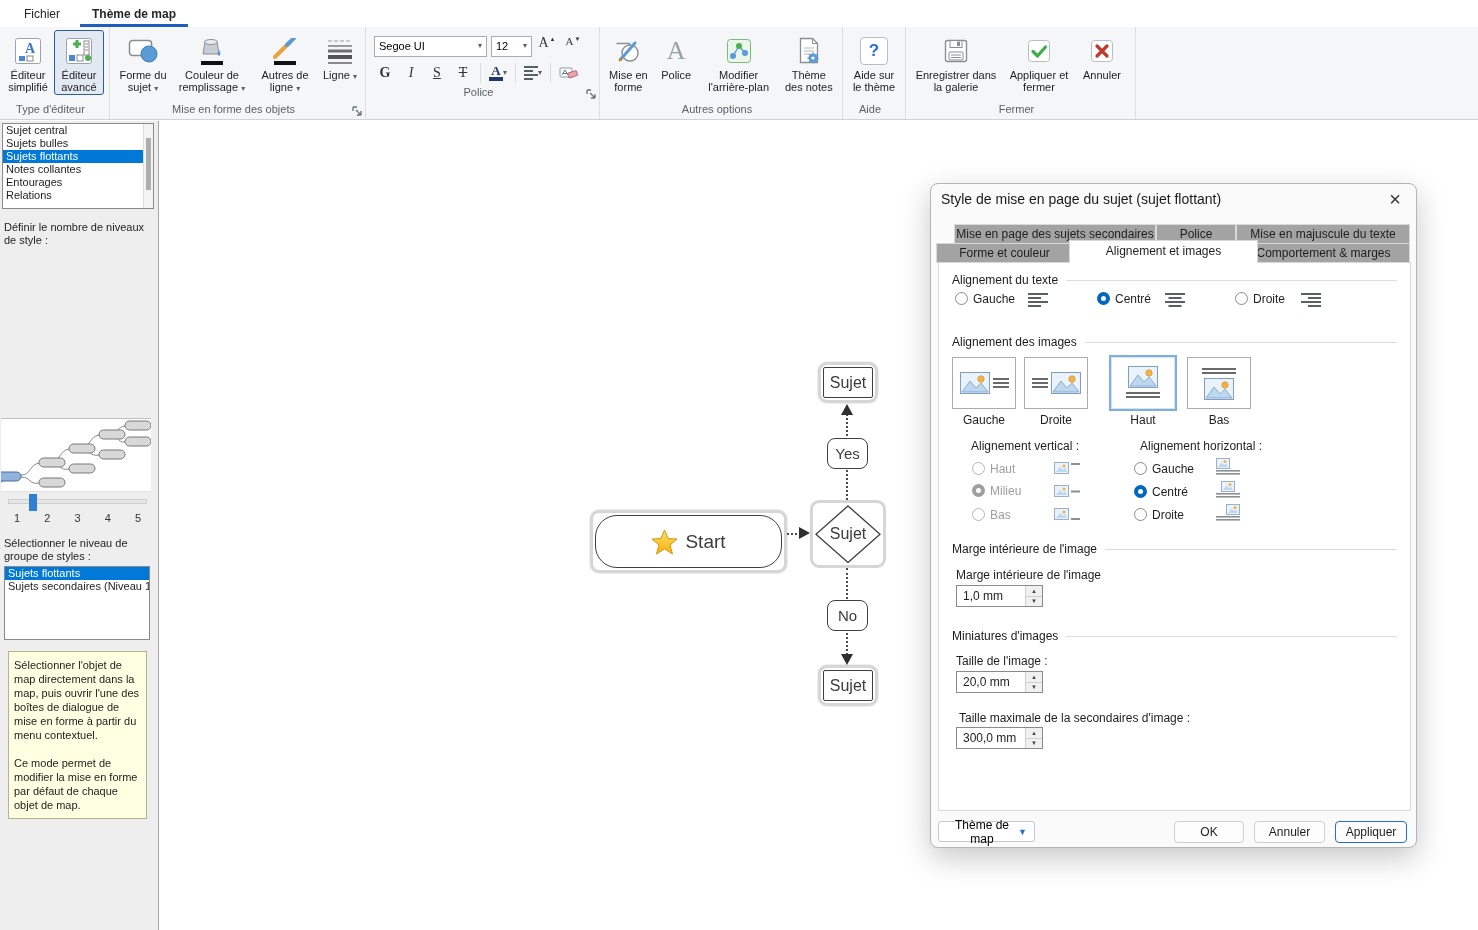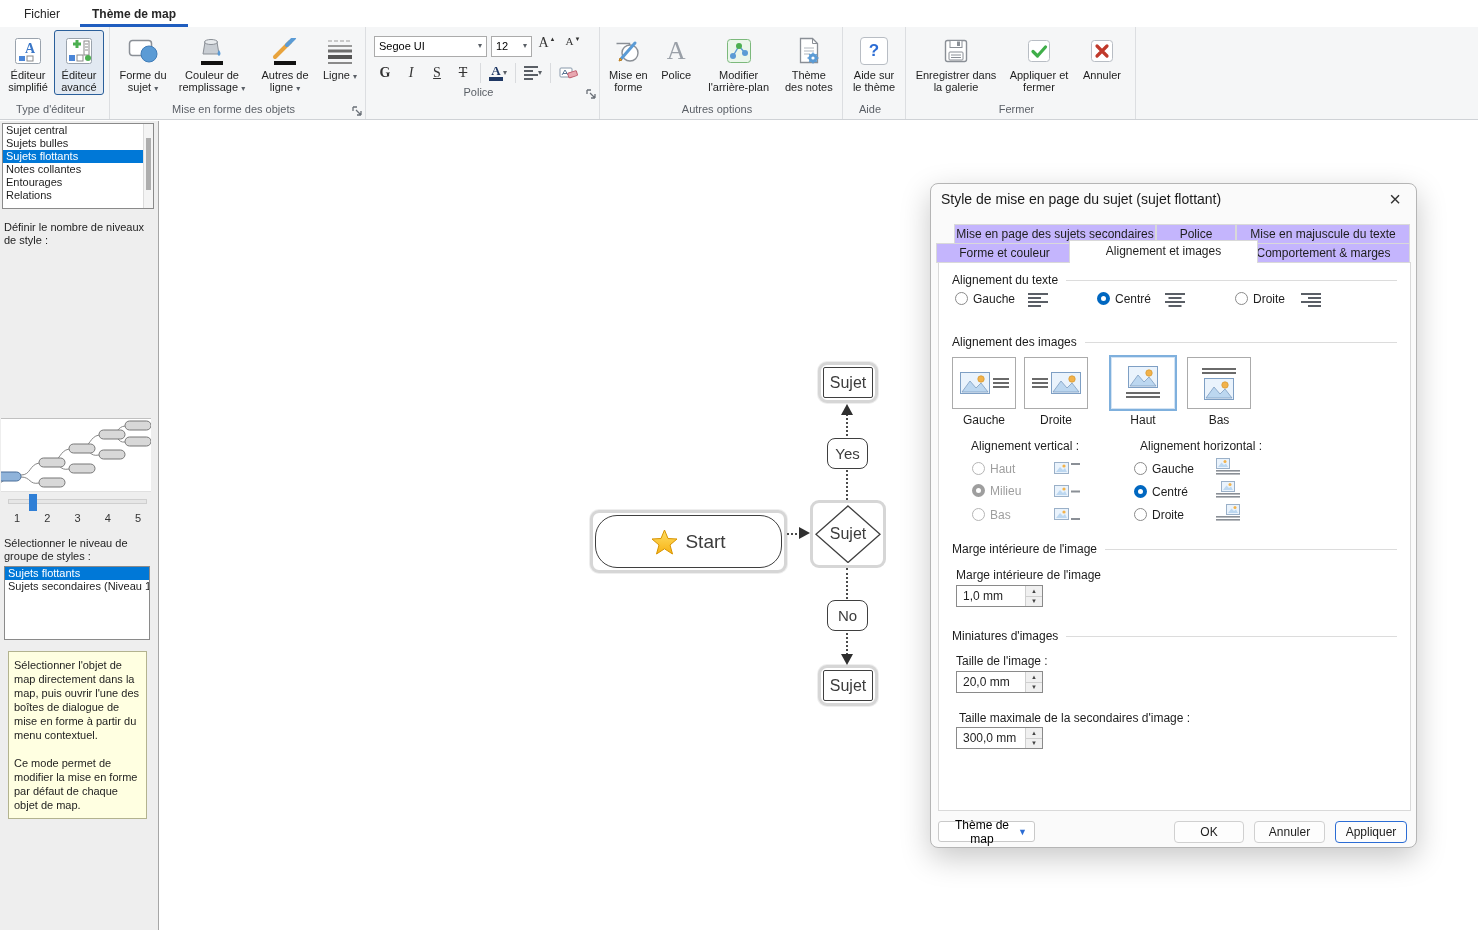--- a/index.html
+++ b/index.html
@@ -73,21 +73,21 @@
   .conn-h { position:absolute; height:0; border-top:2px dotted #4a4a4a; z-index:1; }
   .arr { position:absolute; width:0; height:0; z-index:2; }
   .arr.up    { border-left:6px solid transparent; border-right:6px solid transparent; border-bottom:11px solid #2f2f2f; }
   .arr.down  { border-left:6px solid transparent; border-right:6px solid transparent; border-top:11px solid #2f2f2f; }
   .arr.right { border-top:6px solid transparent; border-bottom:6px solid transparent; border-left:11px solid #2f2f2f; }
 
   
   .dialog { position:absolute; left:930px; top:183px; width:487px; height:665px; background:#fafafa; border:1px solid #b5b5b5; border-radius:8px; box-shadow:0 10px 30px rgba(0,0,0,.22); font-size:12px; }
   .dlg-title { position:absolute; left:10px; top:7px; font-size:14px; color:#1a1a1a; }
   .dlg-close { position:absolute; right:8px; top:2px; width:26px; height:26px; border:none; background:transparent; font-size:20px; color:#333; line-height:26px; text-align:center; }
-  .tab { position:absolute; height:20px; background:#c4b5fd; border:1px solid #d9d9d9; font-size:12px; color:#1e1e1e; text-align:center; line-height:18px; white-space:nowrap; overflow:hidden; }
+  .tab { position:absolute; height:20px; background:#a3a3a3; border:1px solid #d9d9d9; font-size:12px; color:#1e1e1e; text-align:center; line-height:18px; white-space:nowrap; overflow:hidden; }
   .tab.active { background:#fff; height:23px; border-bottom:none; z-index:5; line-height:21px; }
   .dlg-panel { position:absolute; left:7px; top:78px; width:473px; height:549px; background:#fff; border:1px solid #d9d9d9; z-index:4; }
   .sect { position:absolute; display:flex; align-items:center; gap:8px; color:#1a1a1a; }
   .sect .rule { height:1px; background:#dcdcdc; flex:1; }
   .radio { display:inline-block; width:13px; height:13px; border-radius:50%; border:1px solid #8b8b8b; background:#fff; vertical-align:middle; }
   .radio.sel { border:4px solid #0067c0; }
   .radio.dis { border-color:#b5b5b5; }
   .radio.dis.sel { border:4px solid #9e9e9e; }
   .rlabel { font-size:12px; color:#1e1e1e; vertical-align:middle; margin-left:5px; }
   .rlabel.dis { color:#9e9e9e; }

